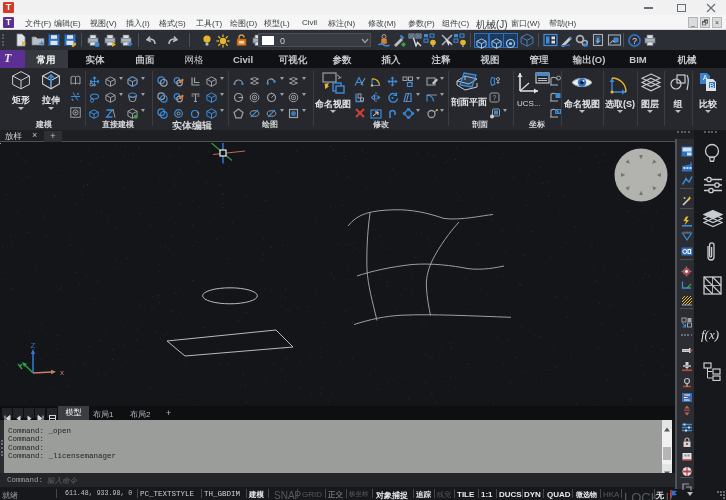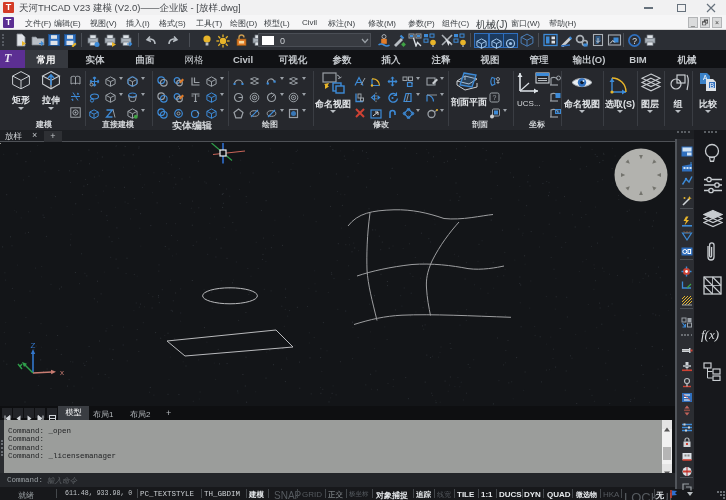--- a/index.html
+++ b/index.html
@@ -16,21 +16,20 @@
 .layoutbar{position:absolute;left:0;top:406px;width:675px;height:14px;background:#0e0f11}
 .cmdhist{position:absolute;left:4px;top:420px;width:658px;height:53px;background:#9b9d9b;font-family:"Liberation Mono",monospace;font-size:7.5px;color:#1f2022;line-height:8.3px;padding:7px 0 0 4px}
 .cmdline{position:absolute;left:0;top:473px;width:675px;height:14px;background:#232529}
 .statusbar{position:absolute;left:0;top:487px;width:726px;height:13px;background:#17181b;font-size:8px}
 .rcol1{position:absolute;left:675px;top:139px;width:19px;height:350px;background:#2b2d32;border-left:2px solid #50545a}
 .rcol2{position:absolute;left:694px;top:130px;width:32px;height:370px;background:#17181c}
 </style></head><body>
 <div id="root">
 <div class="titlebar">
 <div class="abs" style="left:3px;top:2px;width:11px;height:11px;background:#d43b26;border-radius:1px;color:#fff;font-size:9px;font-weight:bold;text-align:center;line-height:11px">T</div>
-<div class="abs" style="left:19px;top:2px;font-size:9.5px;color:#46494d;white-space:nowrap">天河THCAD V23 建模 (V2.0)——企业版 - [放样.dwg]</div>
 <div class="abs" style="left:644px;top:7px;width:9px;height:1.5px;background:#66717c"></div>
 <div class="abs" style="left:677px;top:3.5px;width:8.5px;height:8.5px;border:1.2px solid #66717c"></div>
 <svg class="abs" style="left:705px;top:2px" width="12" height="12" viewBox="0 0 12 12">
         <path d="M2,2 L10,10 M10,2 L2,10" stroke="#66717c" stroke-width="1.2"></path>
       </svg>
 </div>
 <div class="menubar">
 <div class="abs" style="left:3px;top:2px;width:11px;height:11px;background:#5c2f93;border-radius:1px;color:#fff;font-size:9px;font-weight:bold;text-align:center;line-height:11px">T</div>
 <span class="abs" style="left:25px;top:3px;font-size:8px;color:#3c4044;white-space:nowrap">文件(F)</span>
 <span class="abs" style="left:54px;top:3px;font-size:8px;color:#3c4044;white-space:nowrap">编辑(E)</span>
@@ -1565,21 +1564,21 @@
       <div class="abs" style="left:0;bottom:0;width:10px;height:9px;background:#e4e4e4"><svg width="10" height="9" viewBox="0 0 10 9">
           <path d="M5,6.5 L2,2.5 h6 z" fill="#555"></path>
         </svg></div>
       <div class="abs" style="left:1px;top:27px;width:8px;height:13px;background:#b5b5b5"></div>
     </div>
 <div class="cmdline">
       <span class="abs" style="left:7px;top:3px;font-family:'Liberation Mono',monospace;font-size:7.5px;color:#9aa0a4">Command:</span>
       <span class="abs" style="left:47px;top:3px;font-family:'Liberation Mono',monospace;font-size:7.5px;color:#5c6064;font-style:italic">输入命令</span>
     </div>
 <div class="statusbar">
-<span class="abs" style="left:2px;top:2.5px;font-size:8px;color:#9aa0a4;font-weight:normal;white-space:nowrap;margin-left:16px;">就绪</span>
+<span class="abs" style="left:2px;top:2.5px;font-size:8px;color:#9aa0a4;font-weight:normal;white-space:nowrap;">就绪</span>
 <div class="abs" style="left:56px;top:2px;width:1px;height:9px;background:#44484c"></div>
 <span class="abs" style="left:65px;top:2.5px;font-size:6.6px;color:#c2c6ca;font-weight:normal;white-space:nowrap;font-family:'Liberation Mono',monospace;">611.48, 933.98, 0</span>
 <div class="abs" style="left:137px;top:2px;width:1px;height:9px;background:#44484c"></div>
 <span class="abs" style="left:140px;top:2.5px;font-size:7.5px;color:#cdd1d5;font-weight:normal;white-space:nowrap;font-family:'Liberation Mono',monospace;">PC_TEXTSTYLE</span>
 <div class="abs" style="left:201px;top:2px;width:1px;height:9px;background:#44484c"></div>
 <span class="abs" style="left:204px;top:2.5px;font-size:7.5px;color:#cdd1d5;font-weight:normal;white-space:nowrap;font-family:'Liberation Mono',monospace;">TH_GBDIM</span>
 <div class="abs" style="left:246px;top:2px;width:1px;height:9px;background:#44484c"></div>
 <span class="abs" style="left:249px;top:2.5px;font-size:7.5px;color:#e6e9ec;font-weight:bold;white-space:nowrap;">建模</span>
 <div class="abs" style="left:268px;top:2px;width:1px;height:9px;background:#44484c"></div>
 <span class="abs" style="left:274px;top:2.5px;font-size:10px;color:#565b60;font-weight:normal;white-space:nowrap;">SNAP</span>

